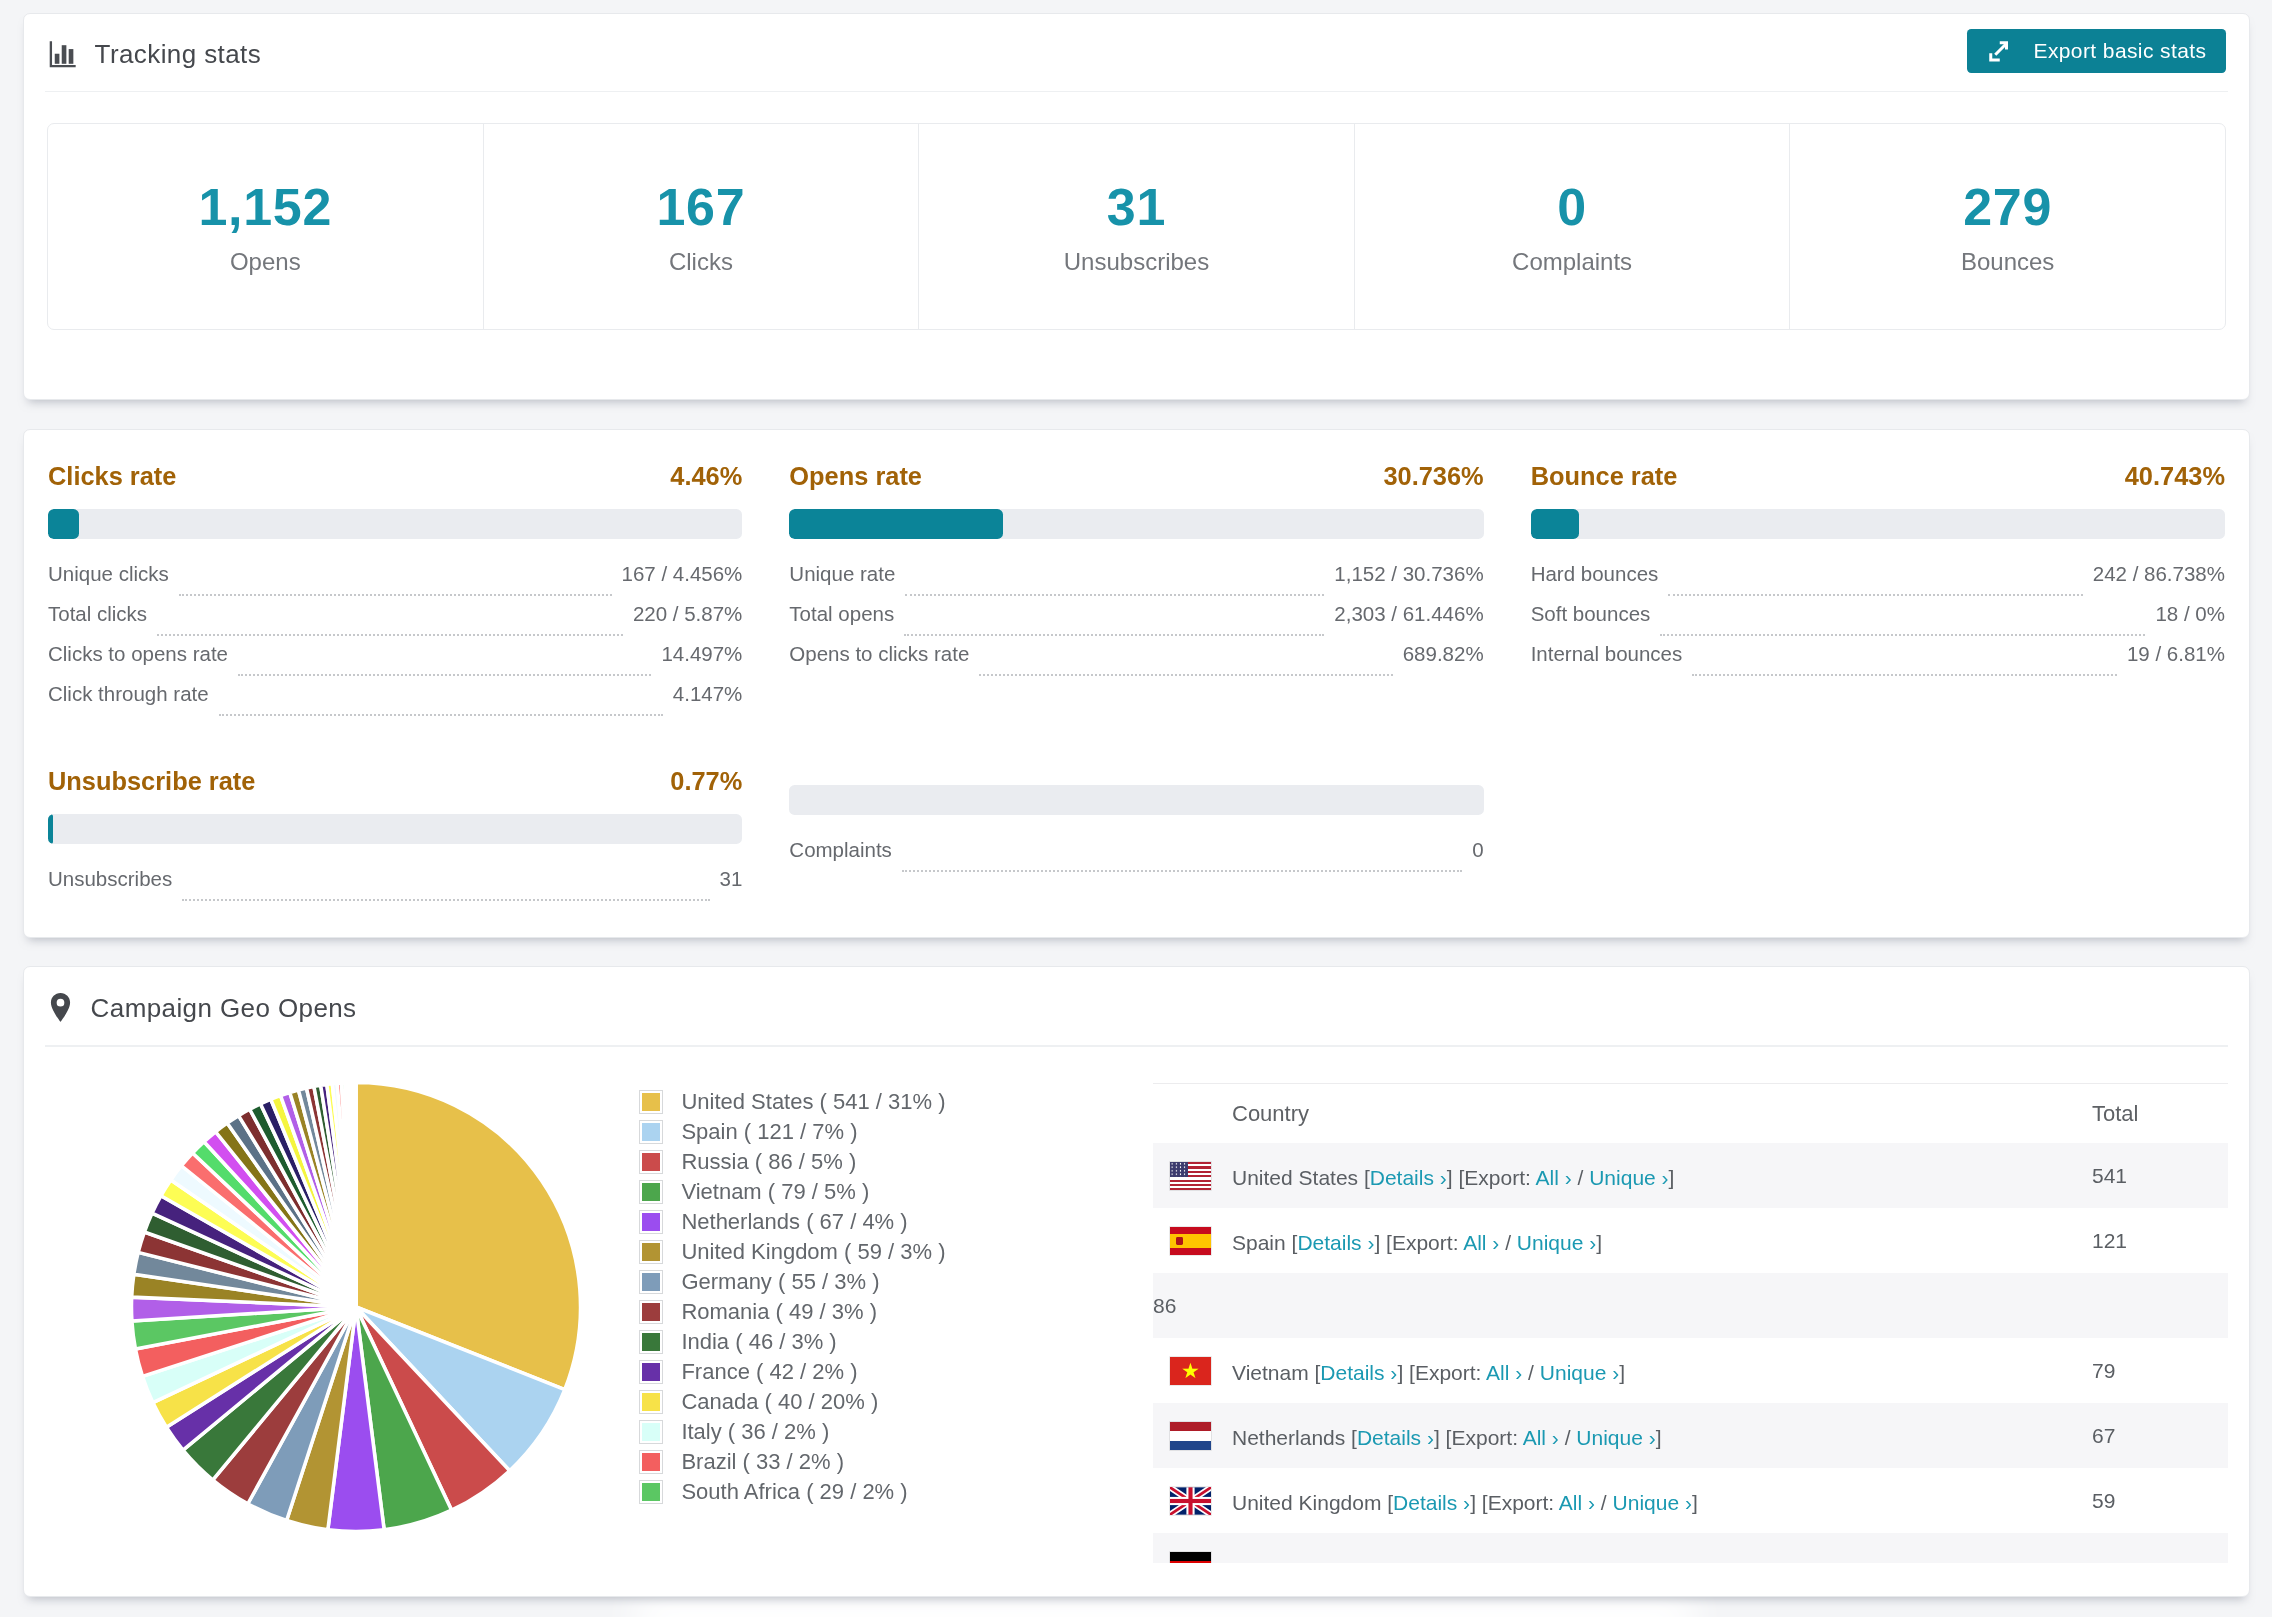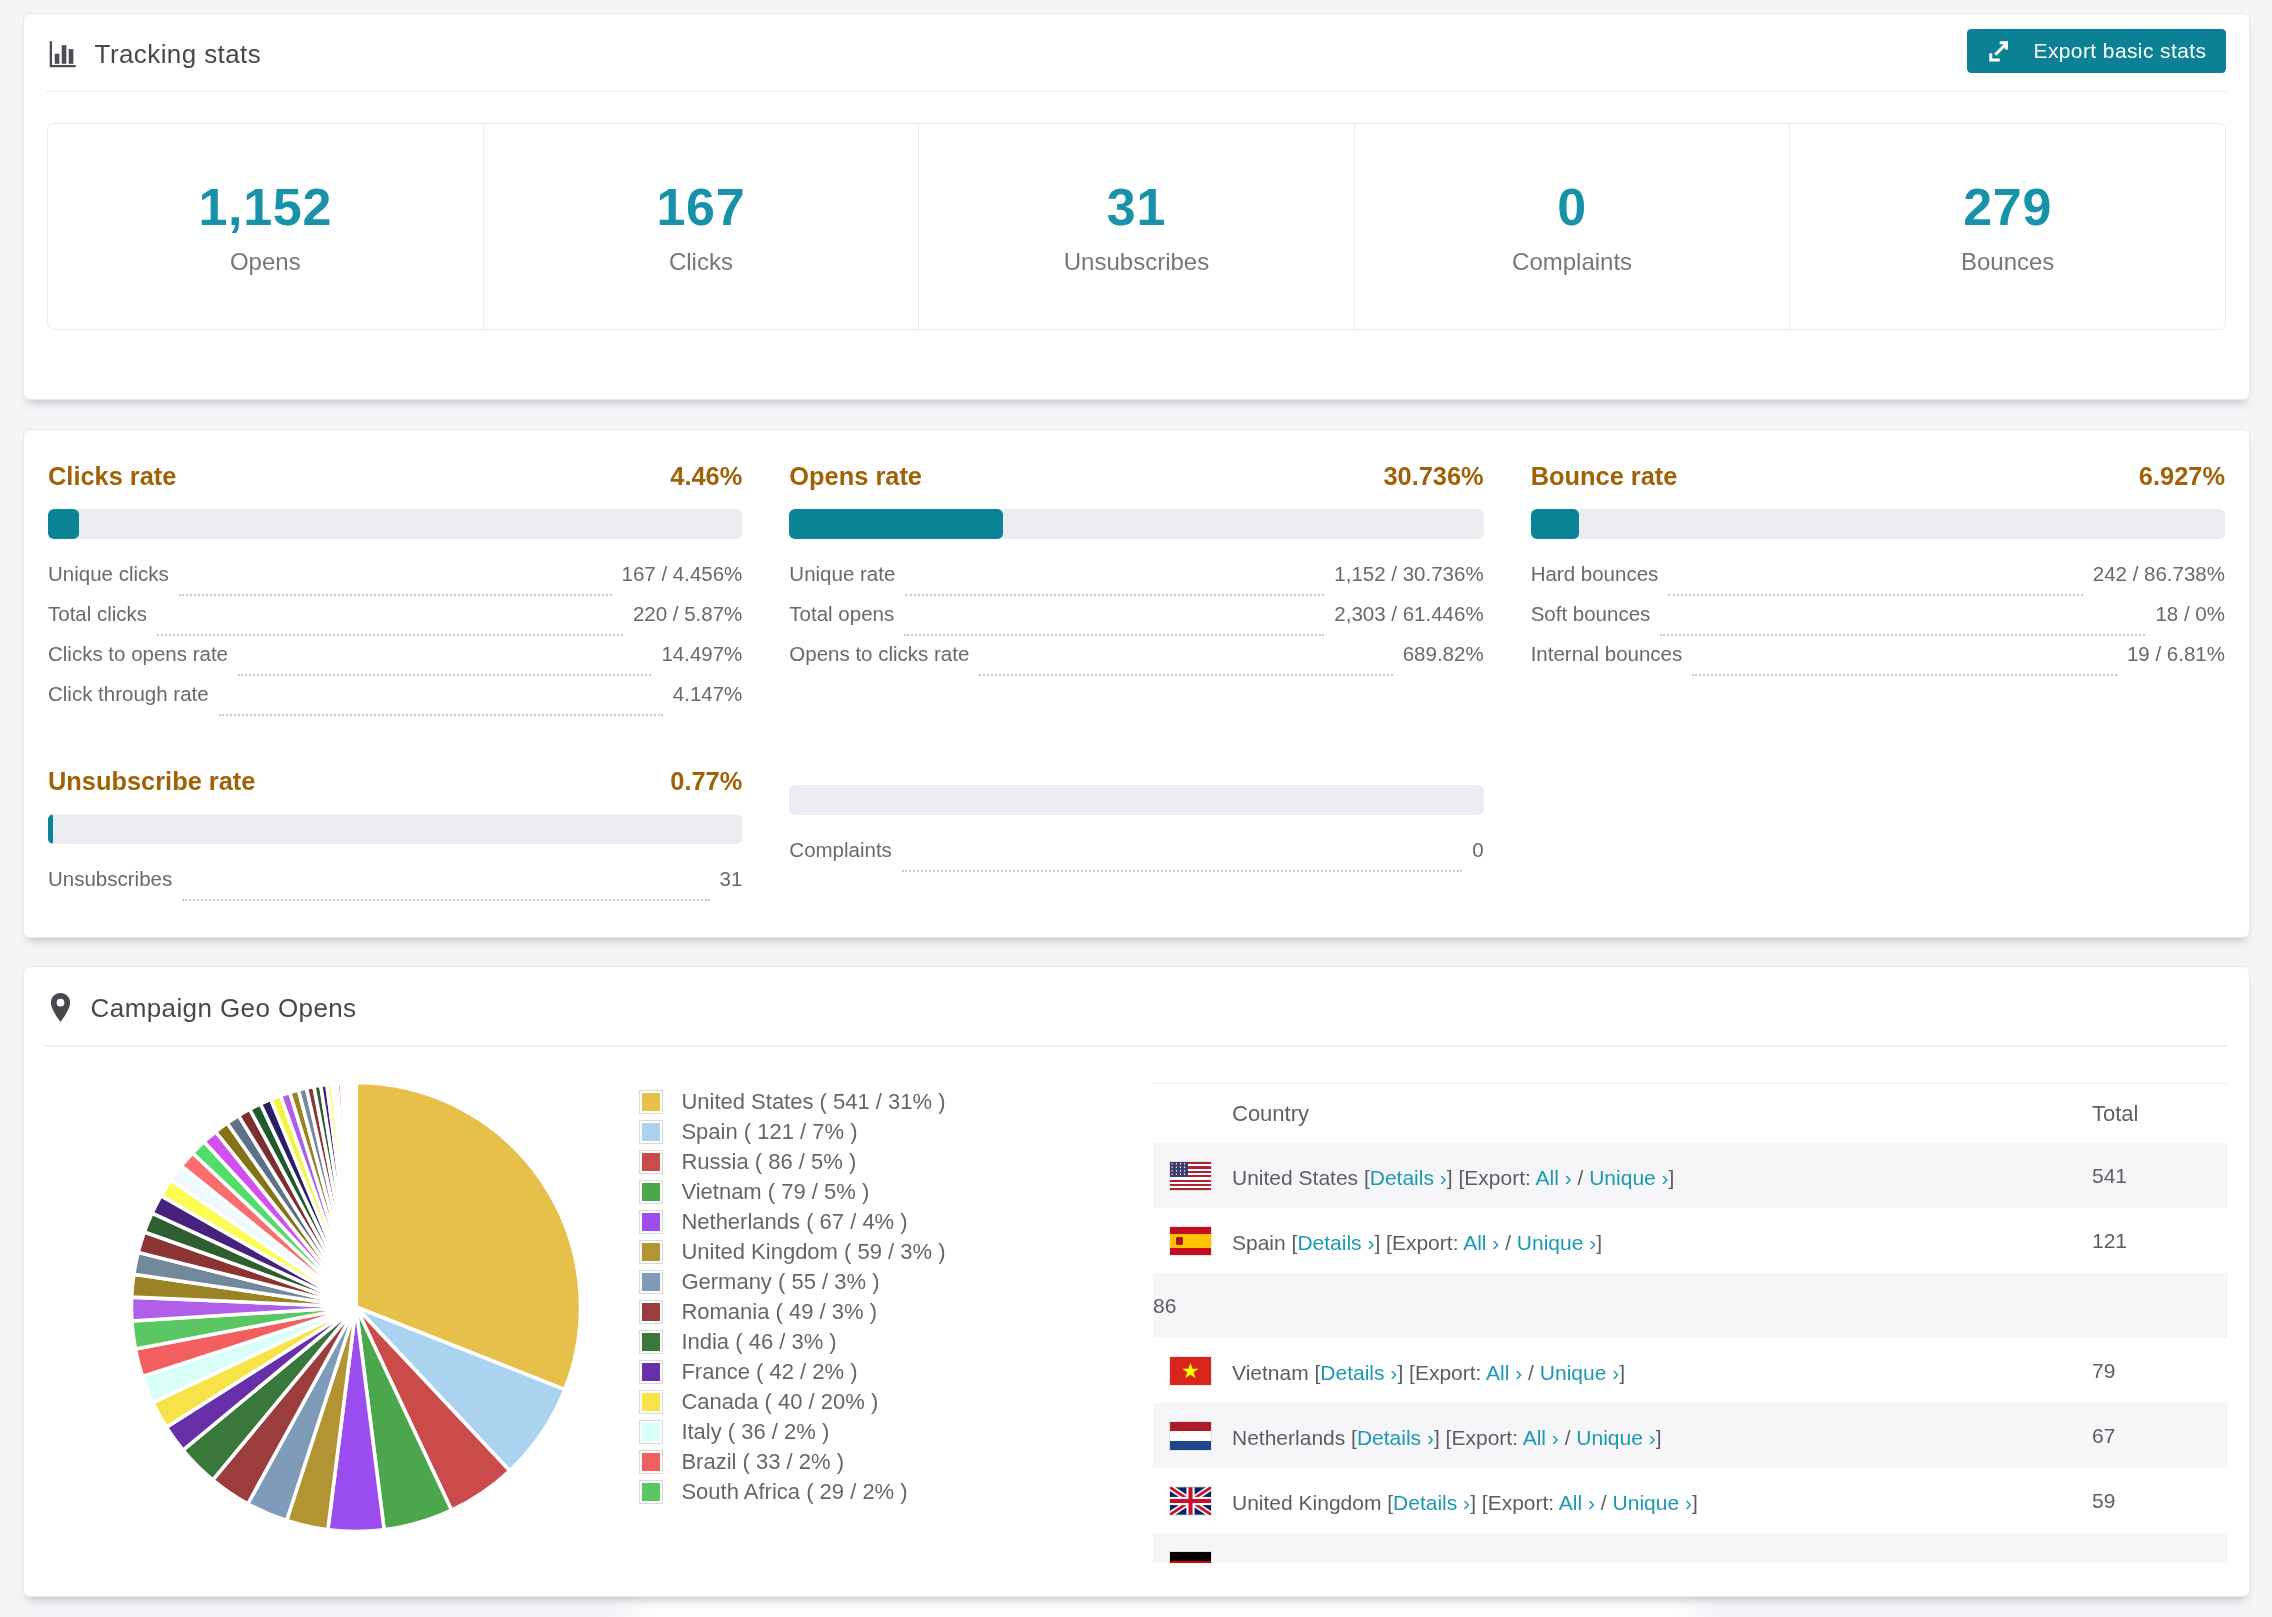--- a/index.html
+++ b/index.html
@@ -187,21 +187,21 @@
           <div class="rate-row">
             <span class="lbl">Opens to clicks rate</span>
             <span class="dots"></span>
             <span class="val">689.82%</span>
           </div>
         </div>
       </div>
       <div>
         <div class="rate-head">
           <span class="rate-title">Bounce rate</span>
-          <span class="rate-value">6.927%</span>
+          <span class="rate-value">40.743%</span>
         </div>
         <div class="progress">
           <div class="progress-fill" style="width:6.927%;"></div>
         </div>
         <div class="rate-rows">
           <div class="rate-row">
             <span class="lbl">Hard bounces</span>
             <span class="dots"></span>
             <span class="val">242 / 86.738%</span>
           </div>

